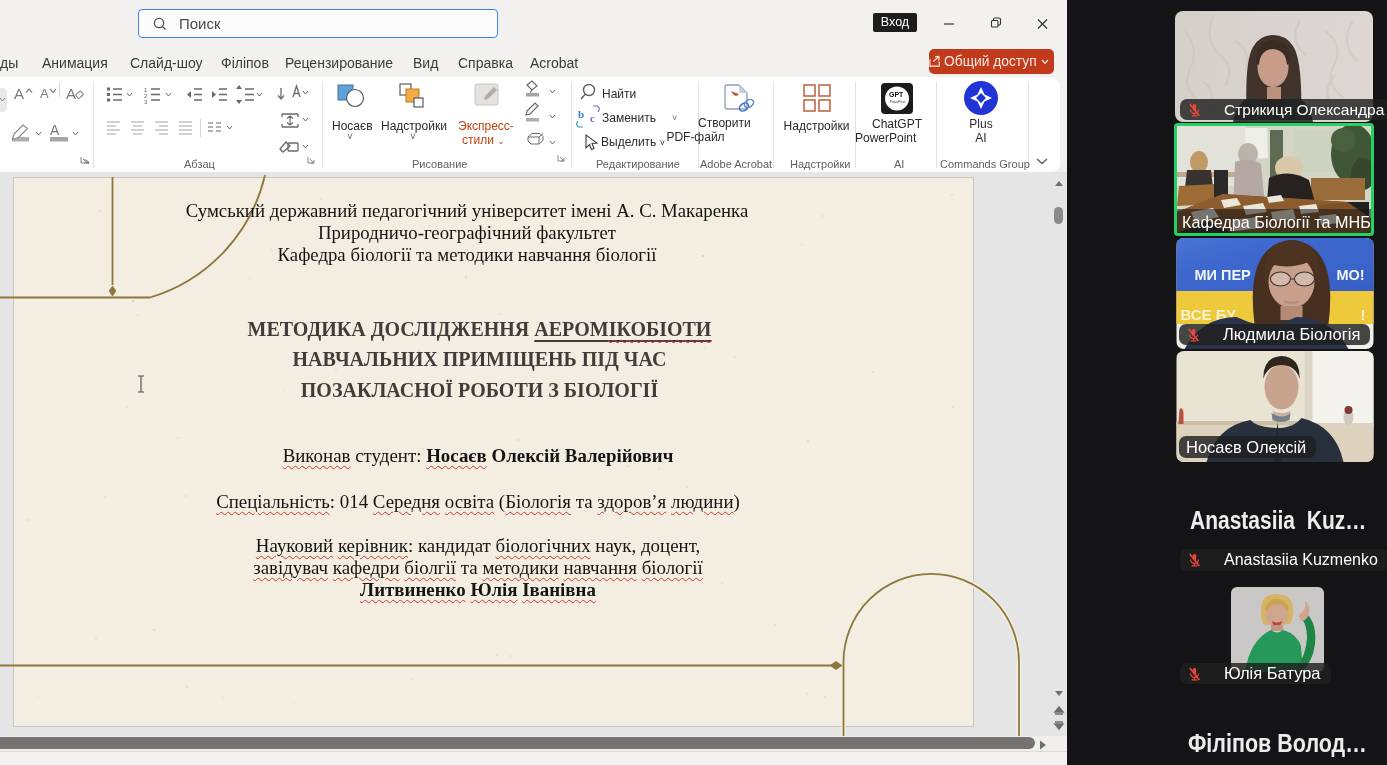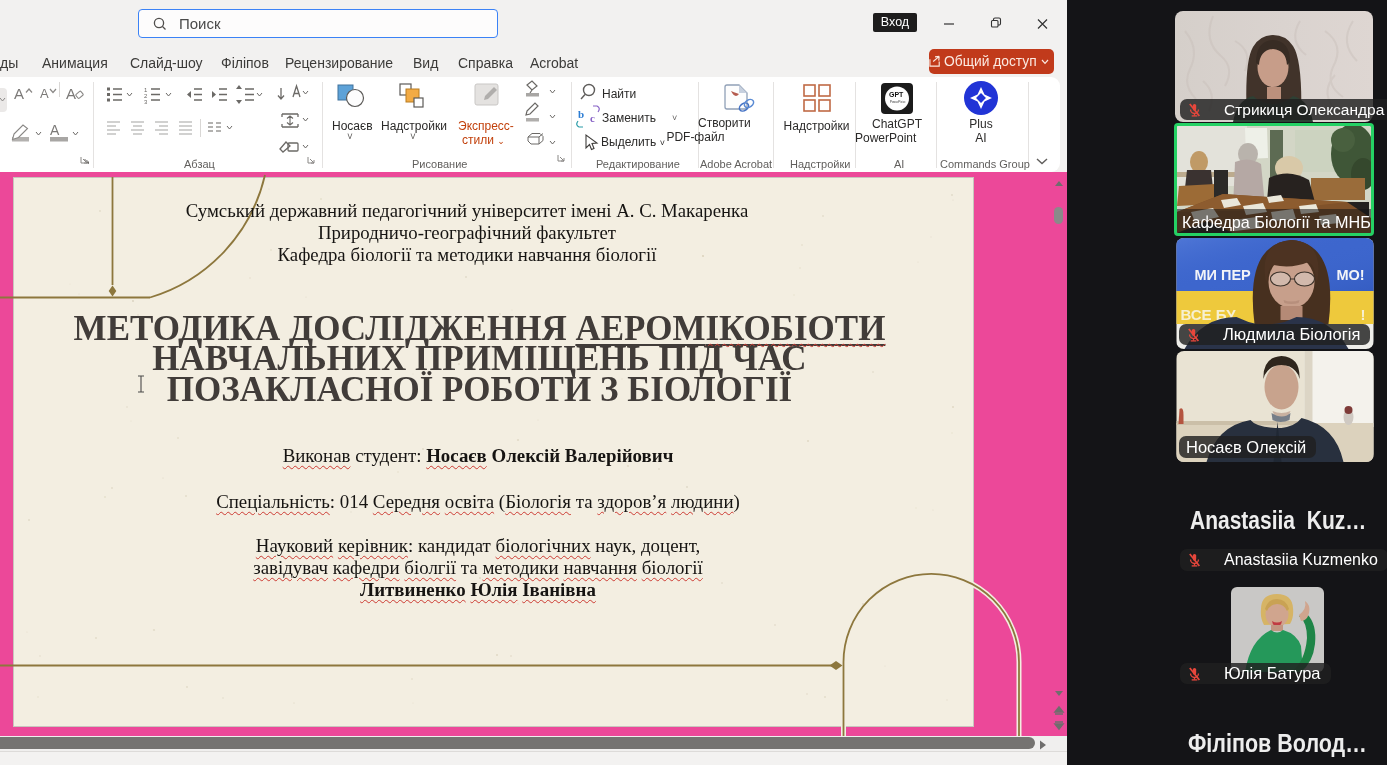--- a/index.html
+++ b/index.html
@@ -12,21 +12,21 @@
 
 .tab{position:absolute;top:55px;font-size:14px;color:#3c3b39;white-space:nowrap}
 #share{position:absolute;left:929px;top:49px;width:125px;height:25px;background:#c13a1b;border-radius:5px;color:#fbe9e1;font-size:13.8px;line-height:25px;text-align:left}
 
 #ribbon{position:absolute;left:0;top:77px;width:1060px;height:95px;background:#fff;border-radius:0 9px 9px 0}
 .gsep{position:absolute;top:82px;height:86px;width:1px;background:#e4e2e1}
 .glabel{position:absolute;top:158px;font-size:11px;color:#615f5d;white-space:nowrap}
 .btxt{position:absolute;font-size:12px;color:#2b2a29;white-space:nowrap}
 .gtxt{position:absolute;font-size:12px;color:#c2410c;white-space:nowrap}
 
-#slidearea{position:absolute;left:0;top:172px;width:1067px;height:564px;background:#ec4899;overflow:hidden}
+#slidearea{position:absolute;left:0;top:172px;width:1067px;height:564px;background:#e5e5e5;overflow:hidden}
 #slide{position:absolute;left:13px;top:5px;width:961px;height:550px;background:#f3eee1;border:1px solid #c8c5bd}
 #deco{position:absolute;left:0;top:0;width:1067px;height:564px;pointer-events:none}
 .sl{position:absolute;left:13px;width:961px;text-align:center;font-family:"Liberation Serif",serif;color:#161412;white-space:nowrap}
 .wv{text-decoration:underline;text-decoration-style:wavy;text-decoration-color:#cc3b33;text-decoration-thickness:1px;text-underline-offset:3px}
 .un{text-decoration:underline;text-decoration-thickness:1.5px;text-underline-offset:4px}
 
 #hscroll{position:absolute;left:0;top:736px;width:1067px;height:15px;background:#f0efee}
 #hthumb{position:absolute;left:0;top:737px;width:1035px;height:12px;background:#757371;border-radius:0 6px 6px 0}
 #status{position:absolute;left:0;top:751px;width:1067px;height:14px;background:#f3f2f1;border-top:1px solid #dddbd9}
 
@@ -345,21 +345,21 @@
           <circle cx="306" cy="125" r="0.6" fill="#988a66" opacity="0.16"></circle>
           <circle cx="703" cy="84" r="1.1" fill="#a4946c" opacity="0.30"></circle>
           <circle cx="29" cy="348" r="1.0" fill="#a4946c" opacity="0.20"></circle>
           <circle cx="96" cy="466" r="1.0" fill="#b0a480" opacity="0.24"></circle>
           <circle cx="580" cy="385" r="0.5" fill="#b0a480" opacity="0.15"></circle>
           <circle cx="436" cy="151" r="1.1" fill="#988a66" opacity="0.30"></circle>
           <circle cx="321" cy="27" r="1.0" fill="#a4946c" opacity="0.16"></circle>
         </g>
       </svg>
 <div class="sl" style="left:-13.5px;top:27.5px;font-size:18.8px;line-height:22.2px">Сумський державний педагогічний університет імені А. С. Макаренка<br>Природничо-географічний факультет<br>Кафедра біології та методики навчання біології</div>
-<div class="sl" style="left:-1px;top:141.5px;font-size:35px;line-height:30.6px;font-weight:bold;color:#413c39">МЕТОДИКА ДОСЛІДЖЕННЯ <span class="un">АЕРОМ<span class="wv">ІКОБІОТИ</span></span><br>НАВЧАЛЬНИХ ПРИМІЩЕНЬ ПІД ЧАС<br>ПОЗАКЛАСНОЇ РОБОТИ З БІОЛОГІЇ</div>
+<div class="sl" style="left:-1px;top:141.5px;font-size:20px;line-height:30.6px;font-weight:bold;color:#413c39">МЕТОДИКА ДОСЛІДЖЕННЯ <span class="un">АЕРОМ<span class="wv">ІКОБІОТИ</span></span><br>НАВЧАЛЬНИХ ПРИМІЩЕНЬ ПІД ЧАС<br>ПОЗАКЛАСНОЇ РОБОТИ З БІОЛОГІЇ</div>
 <div class="sl" style="left:-2.5px;top:273px;font-size:18.9px"><span class="wv">Виконав</span> студент: <b><span class="wv">Носаєв</span> Олексій Валерійович</b></div>
 <div class="sl" style="left:-2.5px;top:318.5px;font-size:18.9px"><span class="wv">Спеціальність</span>: 014 <span class="wv">Середня</span> <span class="wv">освіта</span> (<span class="wv">Біологія</span> та <span class="wv">здоров’я</span> <span class="wv">людини</span>)</div>
 <div class="sl" style="left:-2.5px;top:363px;font-size:18.9px;line-height:22.2px"><span class="wv">Науковий</span> <span class="wv">керівник</span>: кандидат <span class="wv">біологічних</span> наук, доцент,<br><span class="wv">завідувач</span> <span class="wv">кафедри</span> <span class="wv">біолгії</span> та <span class="wv">методики</span> <span class="wv">навчання</span> <span class="wv">біології</span><br><b><span class="wv">Литвиненко</span> <span class="wv">Юлія</span> <span class="wv">Іванівна</span></b></div>
 <svg class="abs" style="left:136px;top:203px" width="10" height="18" viewBox="0 0 10 18">
         <path d="M2 1 h6 M2 17 h6 M5 1 v16" stroke="#4a4a4a" stroke-width="1.1" fill="none"></path>
       </svg>
 </div>
 
 <div id="hscroll"></div>
 <div id="hthumb"></div>

